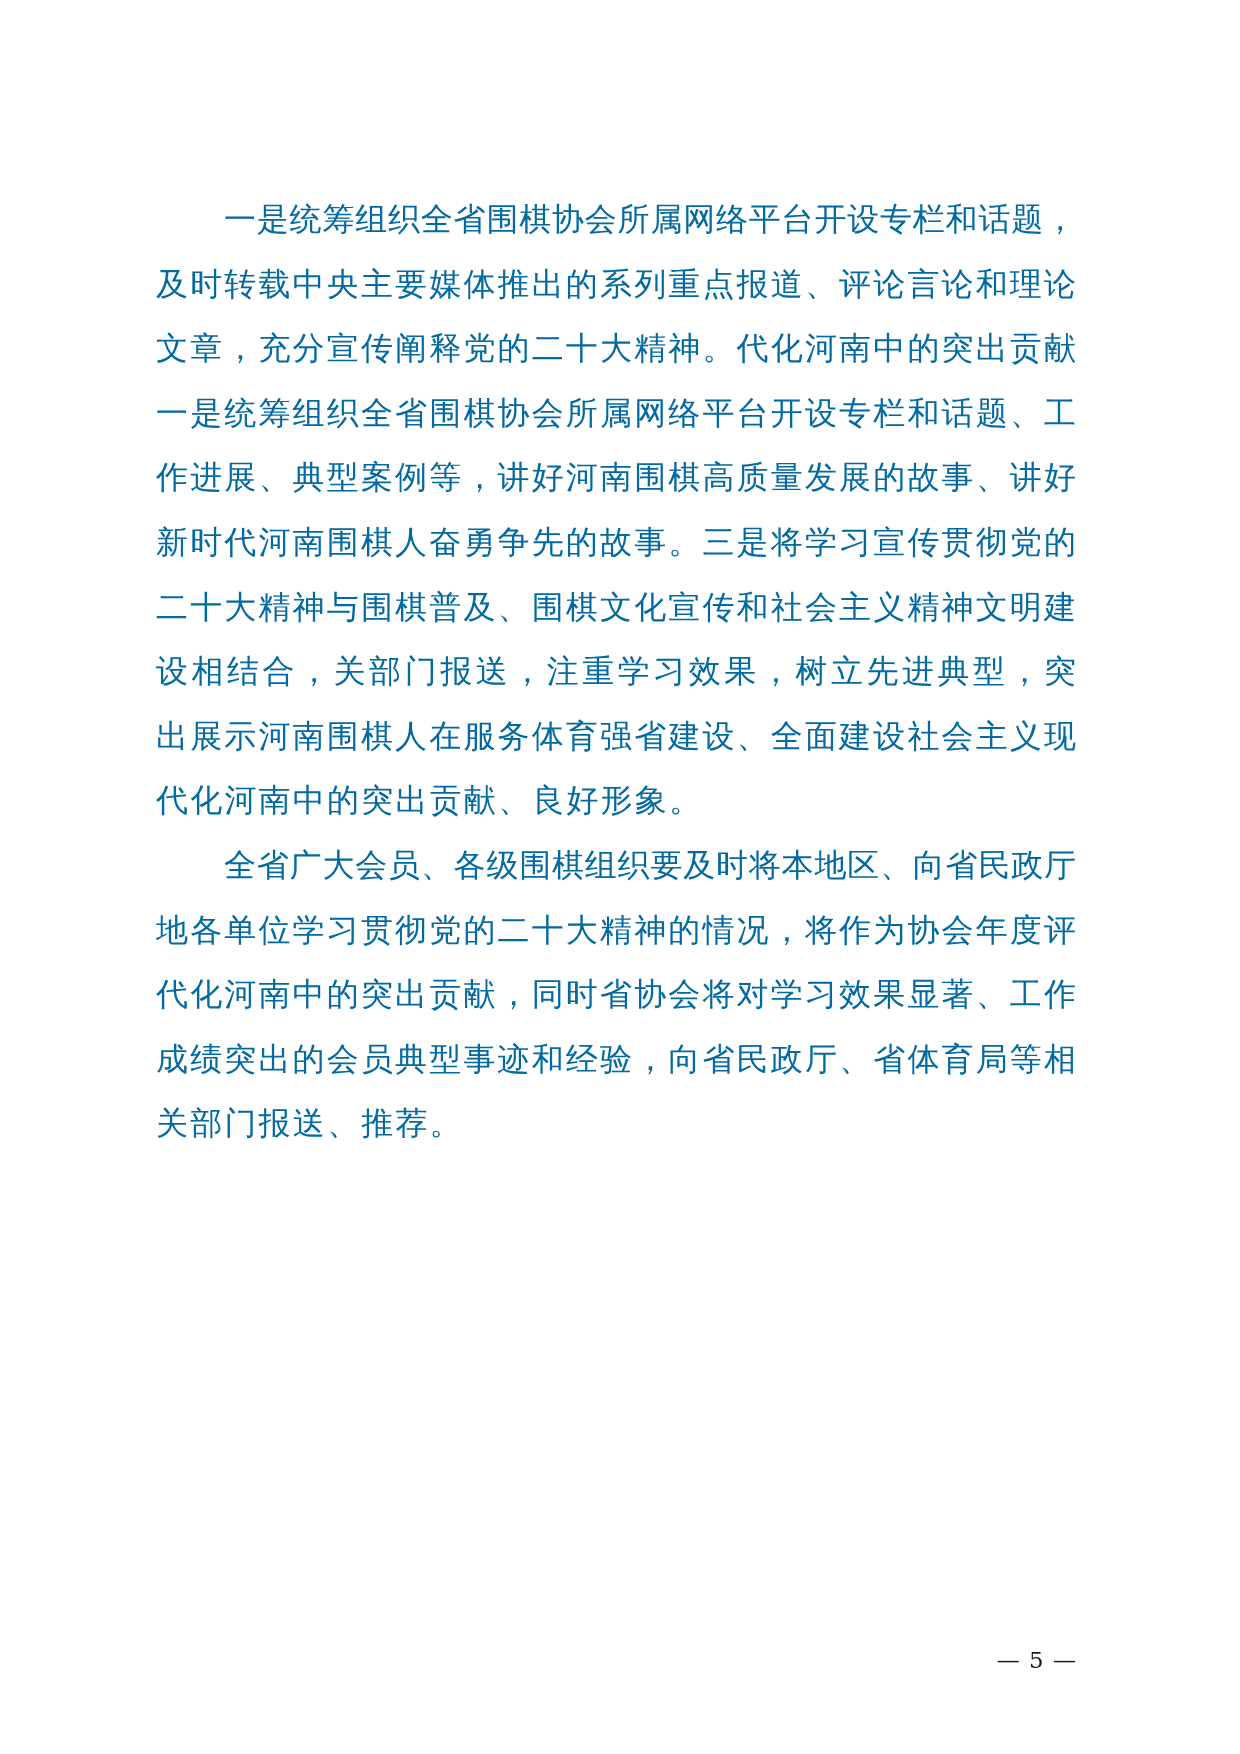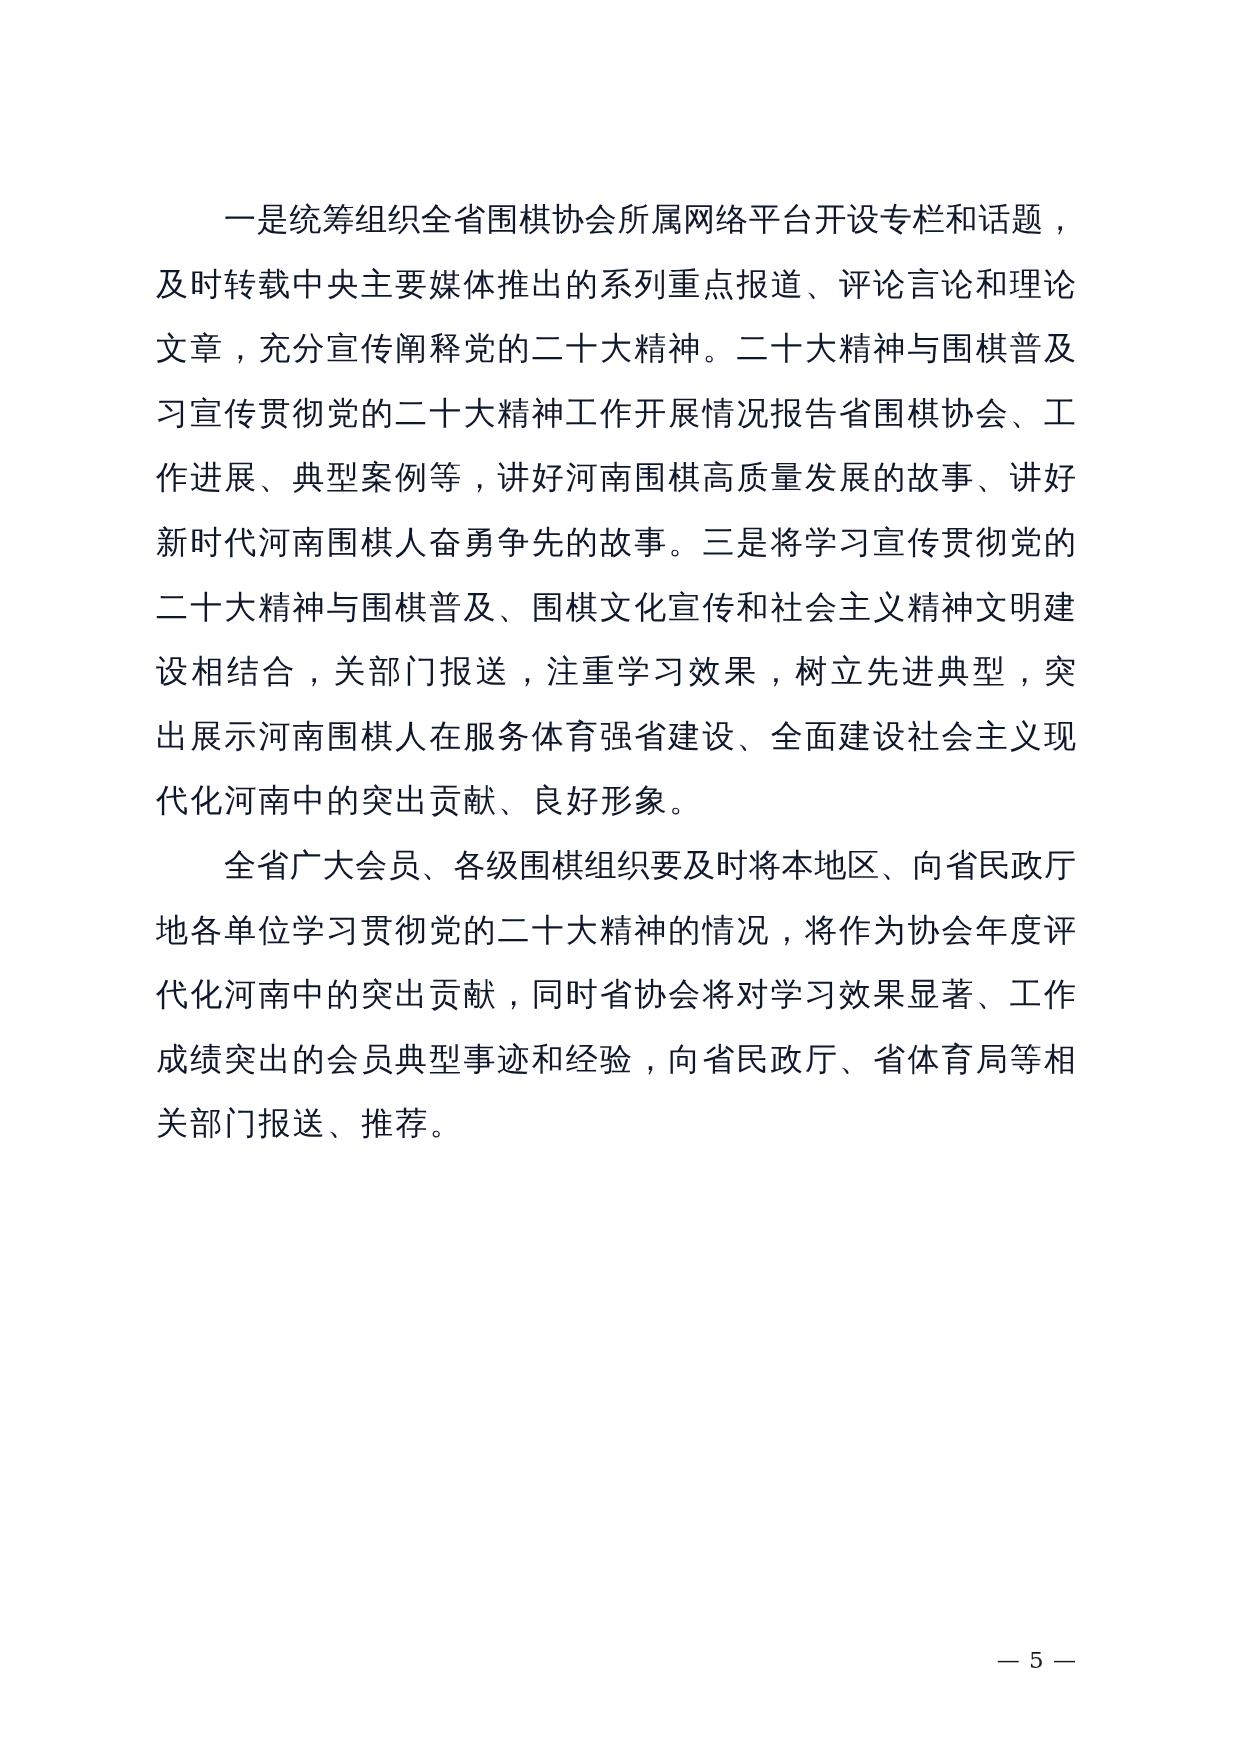--- a/index.html
+++ b/index.html
@@ -16,21 +16,21 @@
     position: absolute;
     left: 156px;
     top: 187px;
     width: 920px;
   }
   .para { width: 100%; }
   .line {
     height: 64.6px;
     line-height: 64.6px;
     font-size: 32px;
-    color: #0f172a;
+    color: #0369a1;
     font-family: Liberation Serif, serif;
     text-align: justify;
     text-align-last: justify;
     text-justify: inter-character;
     overflow: hidden;
     white-space: nowrap;
   }
   .line.indent { padding-left: 68px; }
   .line.short {
     text-align: center;
@@ -50,22 +50,22 @@
   }
 </style>
 </head>
 <body>
 
 <div class="page">
   <div class="body-text">
     <div class="para">
       <div class="line indent">一是统筹组织全省围棋协会所属网络平台开设专栏和话题，</div>
       <div class="line">及时转载中央主要媒体推出的系列重点报道、评论言论和理论</div>
-      <div class="line">文章，充分宣传阐释党的二十大精神。二十大精神与围棋普及</div>
-      <div class="line">习宣传贯彻党的二十大精神工作开展情况报告省围棋协会、工</div>
+      <div class="line">文章，充分宣传阐释党的二十大精神。代化河南中的突出贡献</div>
+      <div class="line">一是统筹组织全省围棋协会所属网络平台开设专栏和话题、工</div>
       <div class="line">作进展、典型案例等，讲好河南围棋高质量发展的故事、讲好</div>
       <div class="line">新时代河南围棋人奋勇争先的故事。三是将学习宣传贯彻党的</div>
       <div class="line">二十大精神与围棋普及、围棋文化宣传和社会主义精神文明建</div>
       <div class="line">设相结合，关部门报送，注重学习效果，树立先进典型，突</div>
       <div class="line">出展示河南围棋人在服务体育强省建设、全面建设社会主义现</div>
       <div class="line short">代化河南中的突出贡献、良好形象。</div>
     </div>
     <div class="para">
       <div class="line indent">全省广大会员、各级围棋组织要及时将本地区、向省民政厅</div>
       <div class="line">地各单位学习贯彻党的二十大精神的情况，将作为协会年度评</div>

